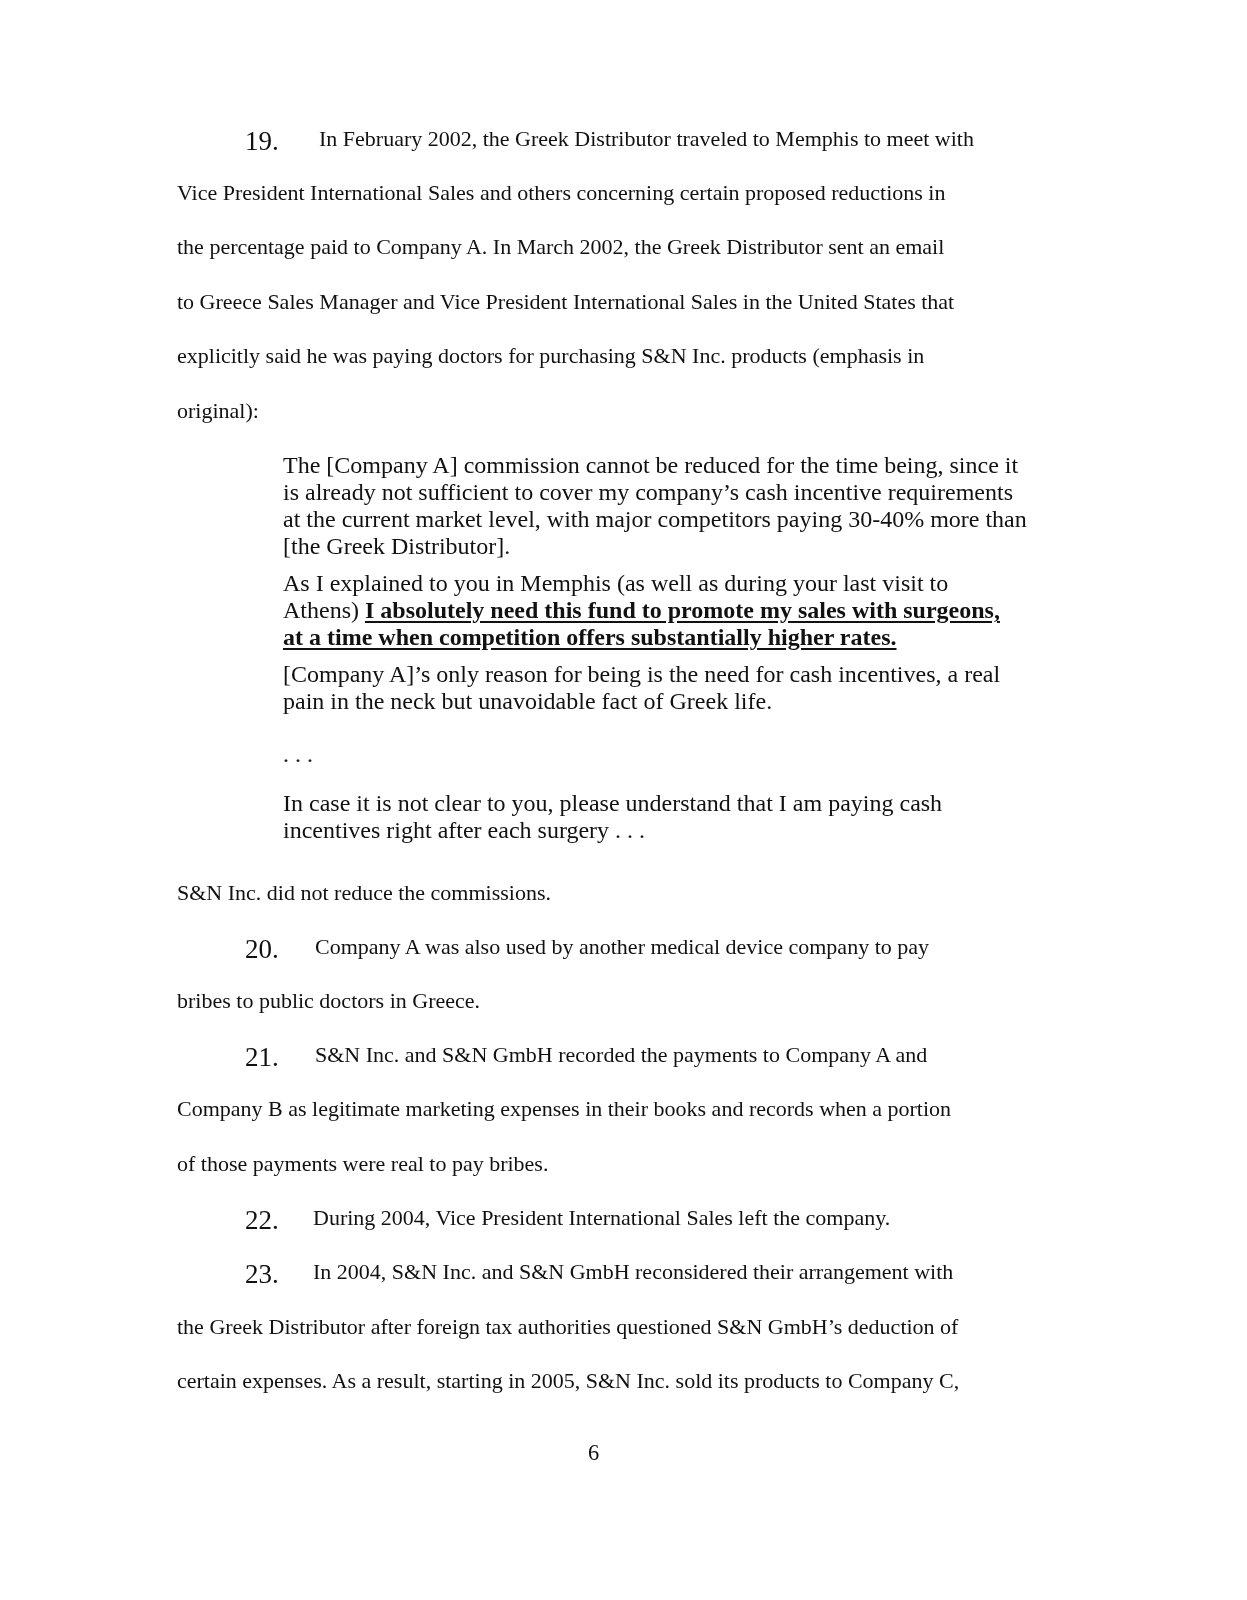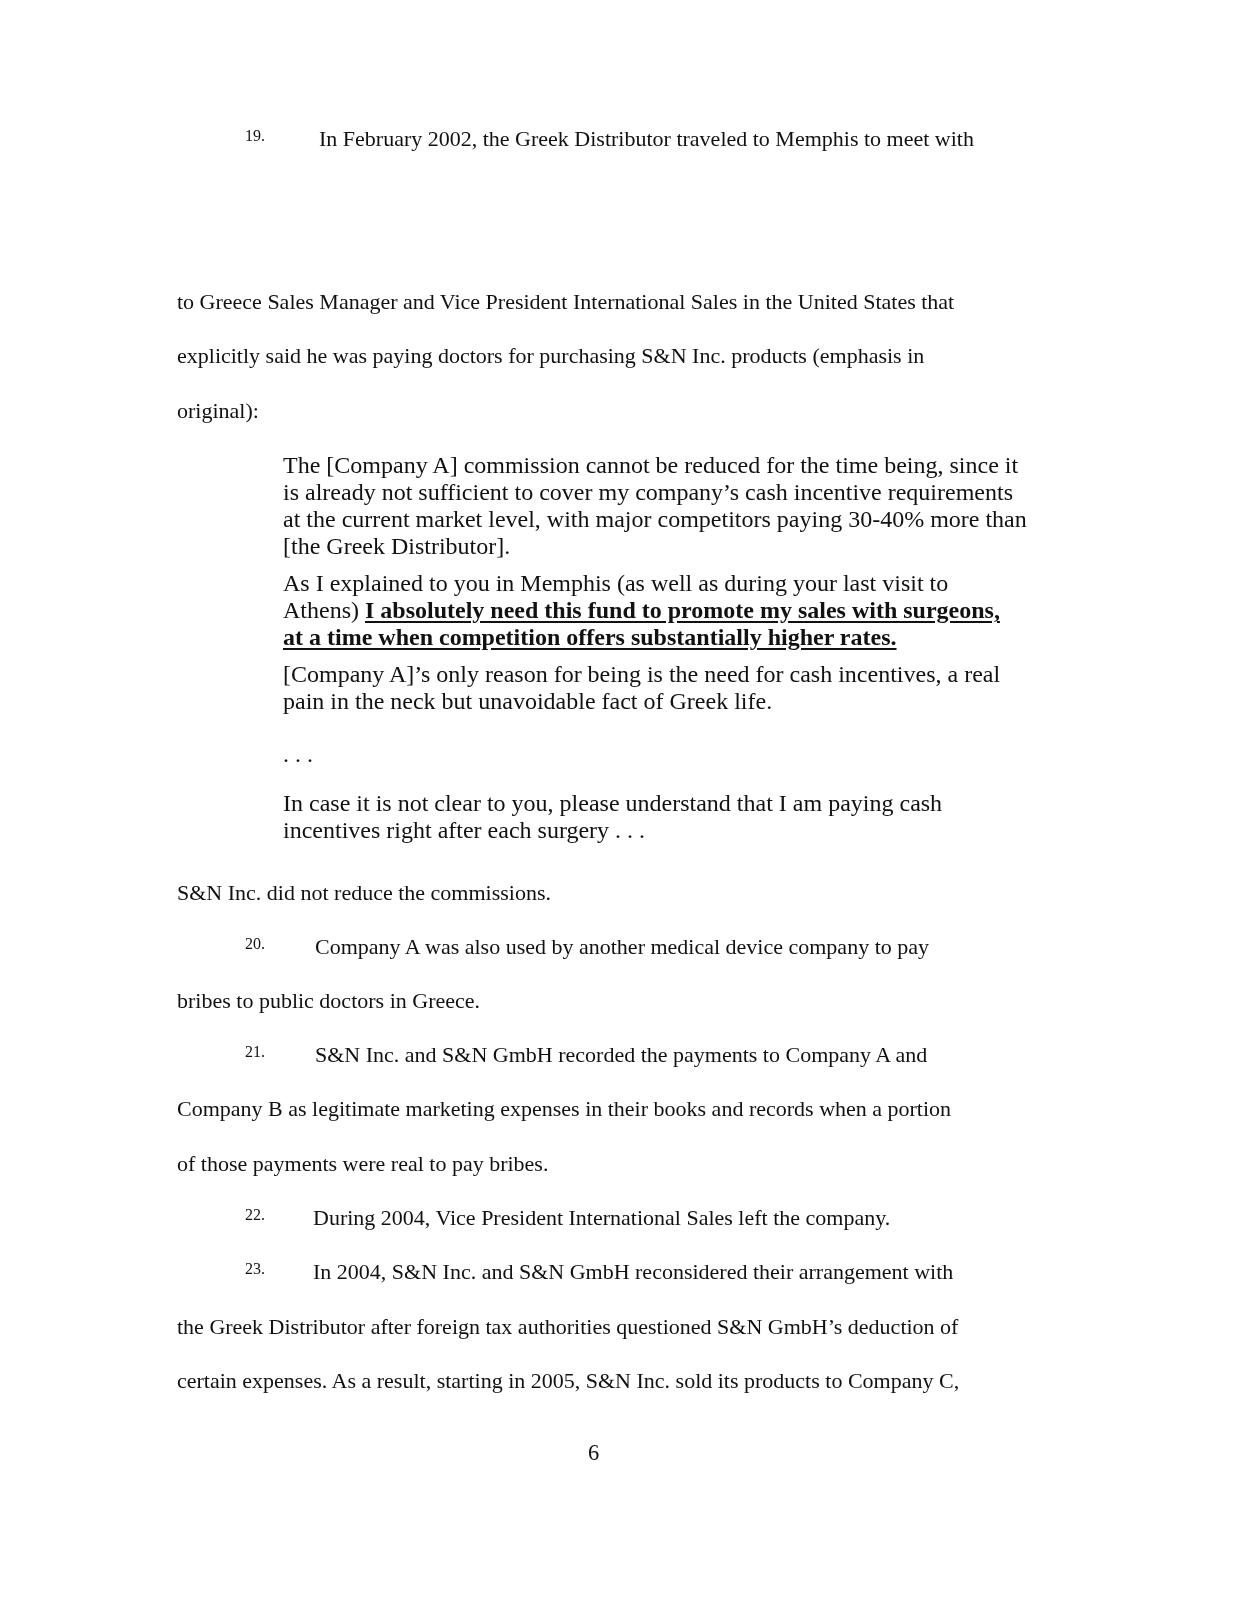--- a/index.html
+++ b/index.html
@@ -1,33 +1,35 @@
 <!DOCTYPE html>
 <html><head>
 <meta charset="utf-8">
 <style>
   html, body { margin: 0; padding: 0; background: #ffffff; }
   body { width: 1247px; height: 1600px; position: relative; overflow: hidden;
          font-family: "Liberation Serif", "DejaVu Serif", serif; color: #111; }
   .page { position: absolute; left: 0; top: 0; width: 1247px; height: 1600px; }
   .line { position: absolute; font-size: 22px; white-space: nowrap; line-height: 1; }
   .body-left { left: 177px; }
-  .num { position: absolute; font-size: 16px; line-height: 1; }
+  .num { position: absolute; font-size: 27px; line-height: 1; }
   .quote { position: absolute; left: 283px; width: 760px; font-size: 24px; line-height: 27px; }
   .quote p { margin: 0; }
   .emph { font-weight: bold; text-decoration: underline; text-underline-offset: 3px; }
   .pagenum { position: absolute; left: 588px; top: 1440px; font-size: 22.5px; }
 </style>
 </head>
 <body>
 
 <div class="page">
 
   <span class="num" style="left:245px; top:128px;">19.</span>
   <span class="line" style="left:319px; top:128px;">In February 2002, the Greek Distributor traveled to Memphis to meet with</span>
+  <span class="line body-left" style="top:182px;">Vice President International Sales and others concerning certain proposed reductions in</span>
+  <span class="line body-left" style="top:236px;">the percentage paid to Company A.  In March 2002, the Greek Distributor sent an email</span>
   <span class="line body-left" style="top:291px;">to Greece Sales Manager and Vice President International Sales in the United States that</span>
   <span class="line body-left" style="top:345px;">explicitly said he was paying doctors for purchasing S&amp;N Inc. products (emphasis in</span>
   <span class="line body-left" style="top:400px;">original):</span>
 
   <div class="quote" style="top:452px;">
     <p style="width:745px;">The [Company A] commission cannot be reduced for the time being, since it is already not sufficient to cover my company’s cash incentive requirements at the current market level, with major competitors paying 30-40% more than [the Greek Distributor].</p>
     <p style="margin-top:10px; width:720px;">
       <span>As I explained to you in Memphis (as well as during your last visit to Athens)</span>
       <span class="emph">I absolutely need this fund to promote my sales with surgeons, at a time when competition offers substantially higher rates.</span>
     </p>

